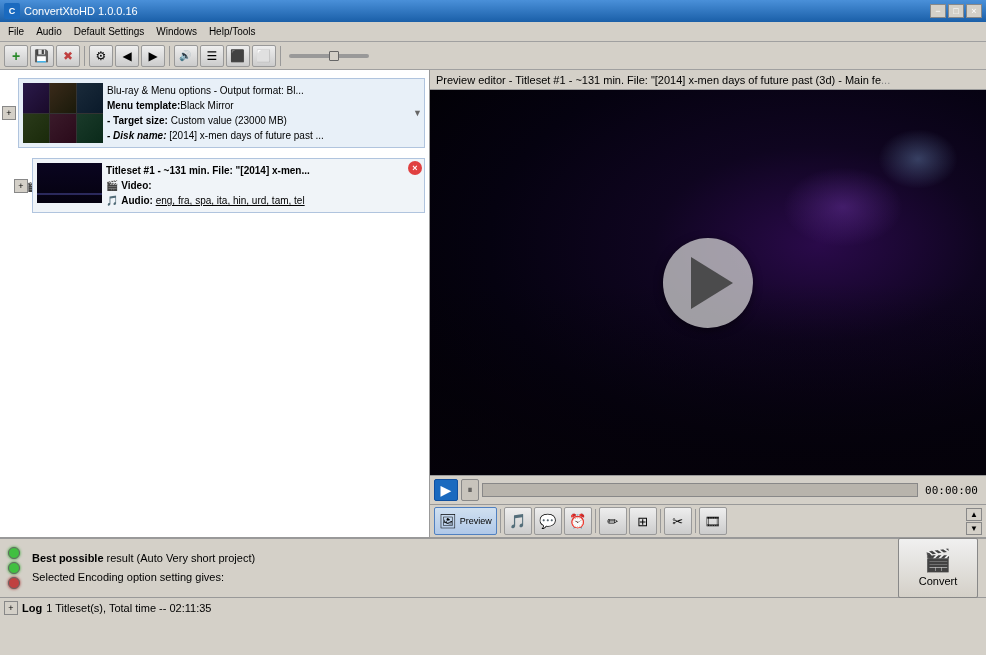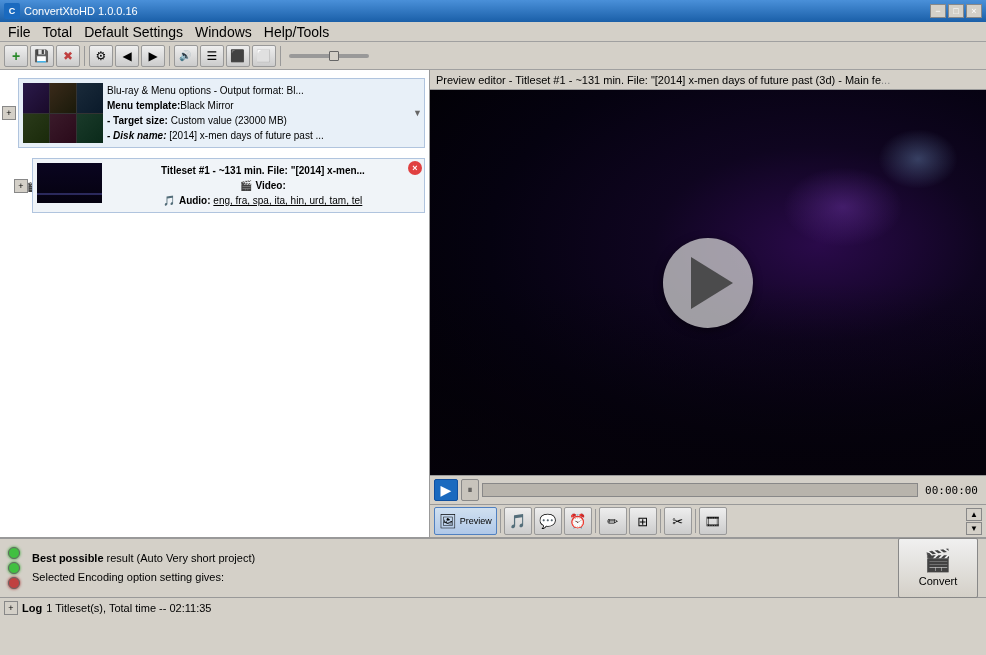--- a/index.html
+++ b/index.html
@@ -14,21 +14,21 @@
       padding: 0 4px;
       color: white;
     }
 
     
     #menubar {
       background: #d4d0c8; height: 20px; display: flex; align-items: center;
       padding: 0 2px; border-bottom: 1px solid #a0a0a0;
     }
     #menubar .menu-item {
-      padding: 2px 6px; font-size: 14px; cursor: pointer; color: #000;
+      padding: 2px 6px; font-size: 10px; cursor: pointer; color: #000;
     }
 
     
     #toolbar {
       background: #d4d0c8; height: 28px; display: flex; align-items: center;
       padding: 2px 4px; gap: 2px; border-bottom: 1px solid #a0a0a0;
     }
     .toolbar-btn {
       width: 24px; height: 22px; background: linear-gradient(to bottom, #eee, #ccc);
       border: 1px solid #999; border-radius: 2px; display: flex; align-items: center;
@@ -165,21 +165,21 @@
   <span style="flex:1;font-size:11px;">ConvertXtoHD 1.0.0.16</span>
   <div style="display:flex;gap:2px;">
     <div style="width:16px;height:14px;background:#d4d0c8;border:1px solid #888;display:flex;align-items:center;justify-content:center;font-size:9px;cursor:pointer;">−</div>
     <div style="width:16px;height:14px;background:#d4d0c8;border:1px solid #888;display:flex;align-items:center;justify-content:center;font-size:9px;cursor:pointer;">□</div>
     <div style="width:16px;height:14px;background:#d4d0c8;border:1px solid #888;display:flex;align-items:center;justify-content:center;font-size:9px;cursor:pointer;">×</div>
   </div>
 </div>
 
 <div id="menubar">
   <span class="menu-item">File</span>
-  <span class="menu-item">Total</span>
+  <span class="menu-item">Audio</span>
   <span class="menu-item">Default Settings</span>
   <span class="menu-item">Windows</span>
   <span class="menu-item">Help/Tools</span>
 </div>
 
 <div id="toolbar">
   <div class="toolbar-btn" style="background:linear-gradient(to bottom,#eee,#ccc);color:#2a8a2a;font-size:14px;font-weight:bold;">+</div>
   <div class="toolbar-btn">💾</div>
   <div class="toolbar-btn" style="color:#c04040;">✖</div>
   <div class="toolbar-sep"></div>
@@ -229,21 +229,21 @@
           </div>
         </div>
 
         <div style="position:absolute;right:2px;top:50%;transform:translateY(-50%);font-size:9px;color:#666;">▼</div>
       </div>
     </div>
 
     <div style="position:relative;padding-left:28px;margin-top:2px;">
       <div class="expand-btn" style="position:absolute;left:14px;top:50%;transform:translateY(-50%);">+</div>
       <div style="position:absolute;left:27px;top:50%;transform:translateY(-50%);font-size:10px;">🎬</div>
-      <div class="titleset-item" style="text-align:center;">
+      <div class="titleset-item" style="">
 
         <div class="titleset-thumbnail">
           <div class="titleset-thumb-bg">
             <div class="titleset-thumb-line"></div>
           </div>
         </div>
 
         <div class="titleset-info">
           <div style="font-weight:bold;font-size:10px;">Titleset #1 - ~131 min. File: "[2014] x-men...</div>
           <div>

